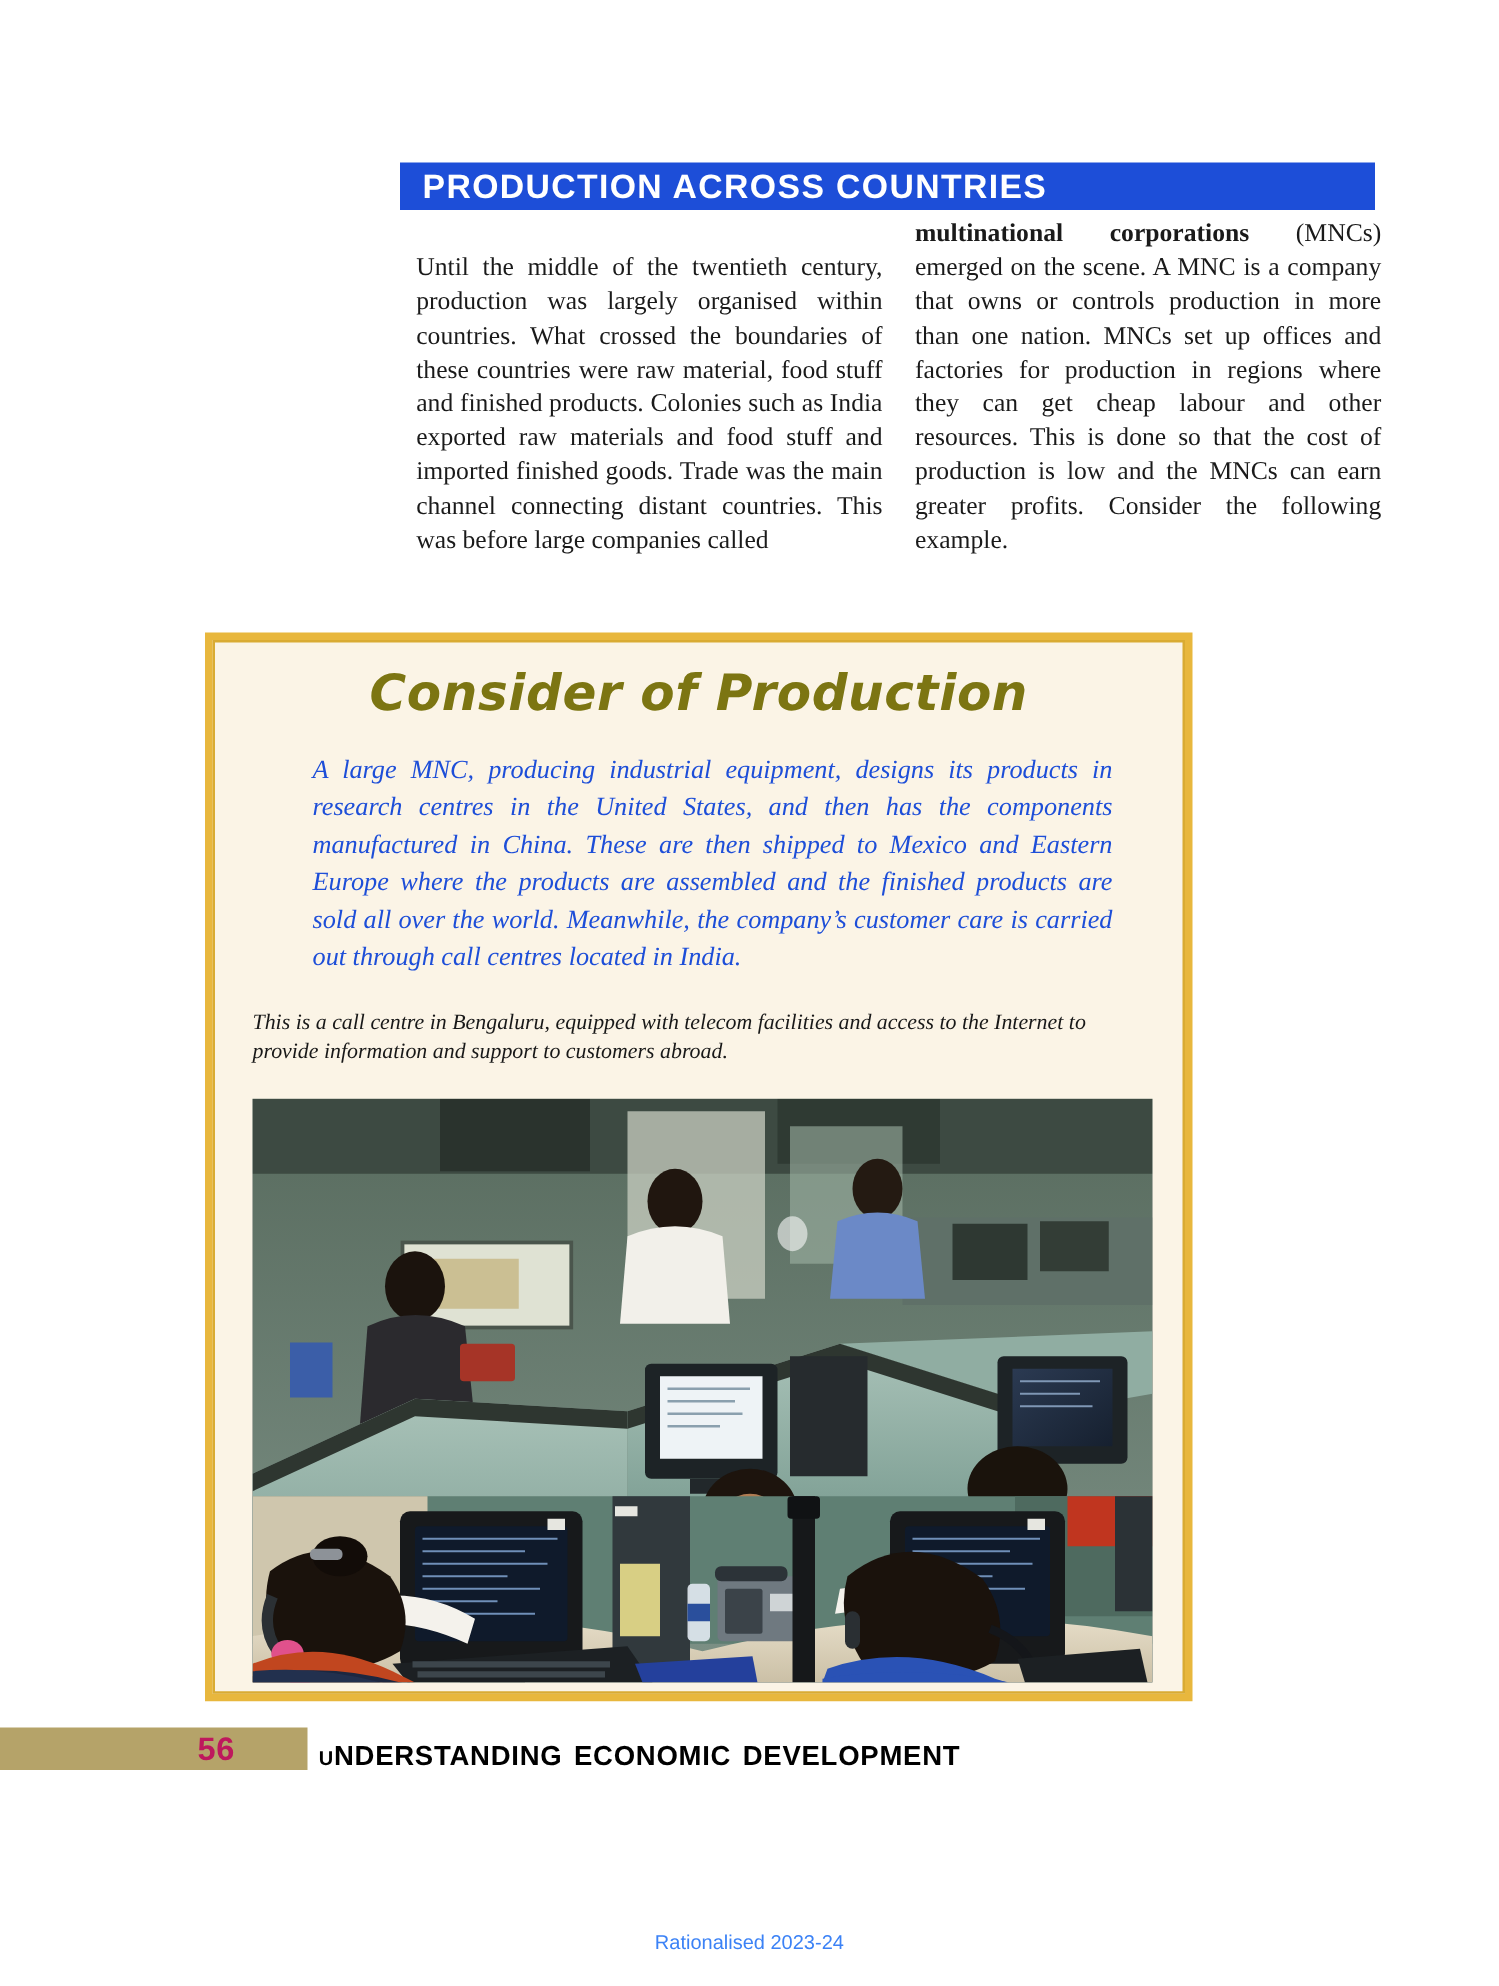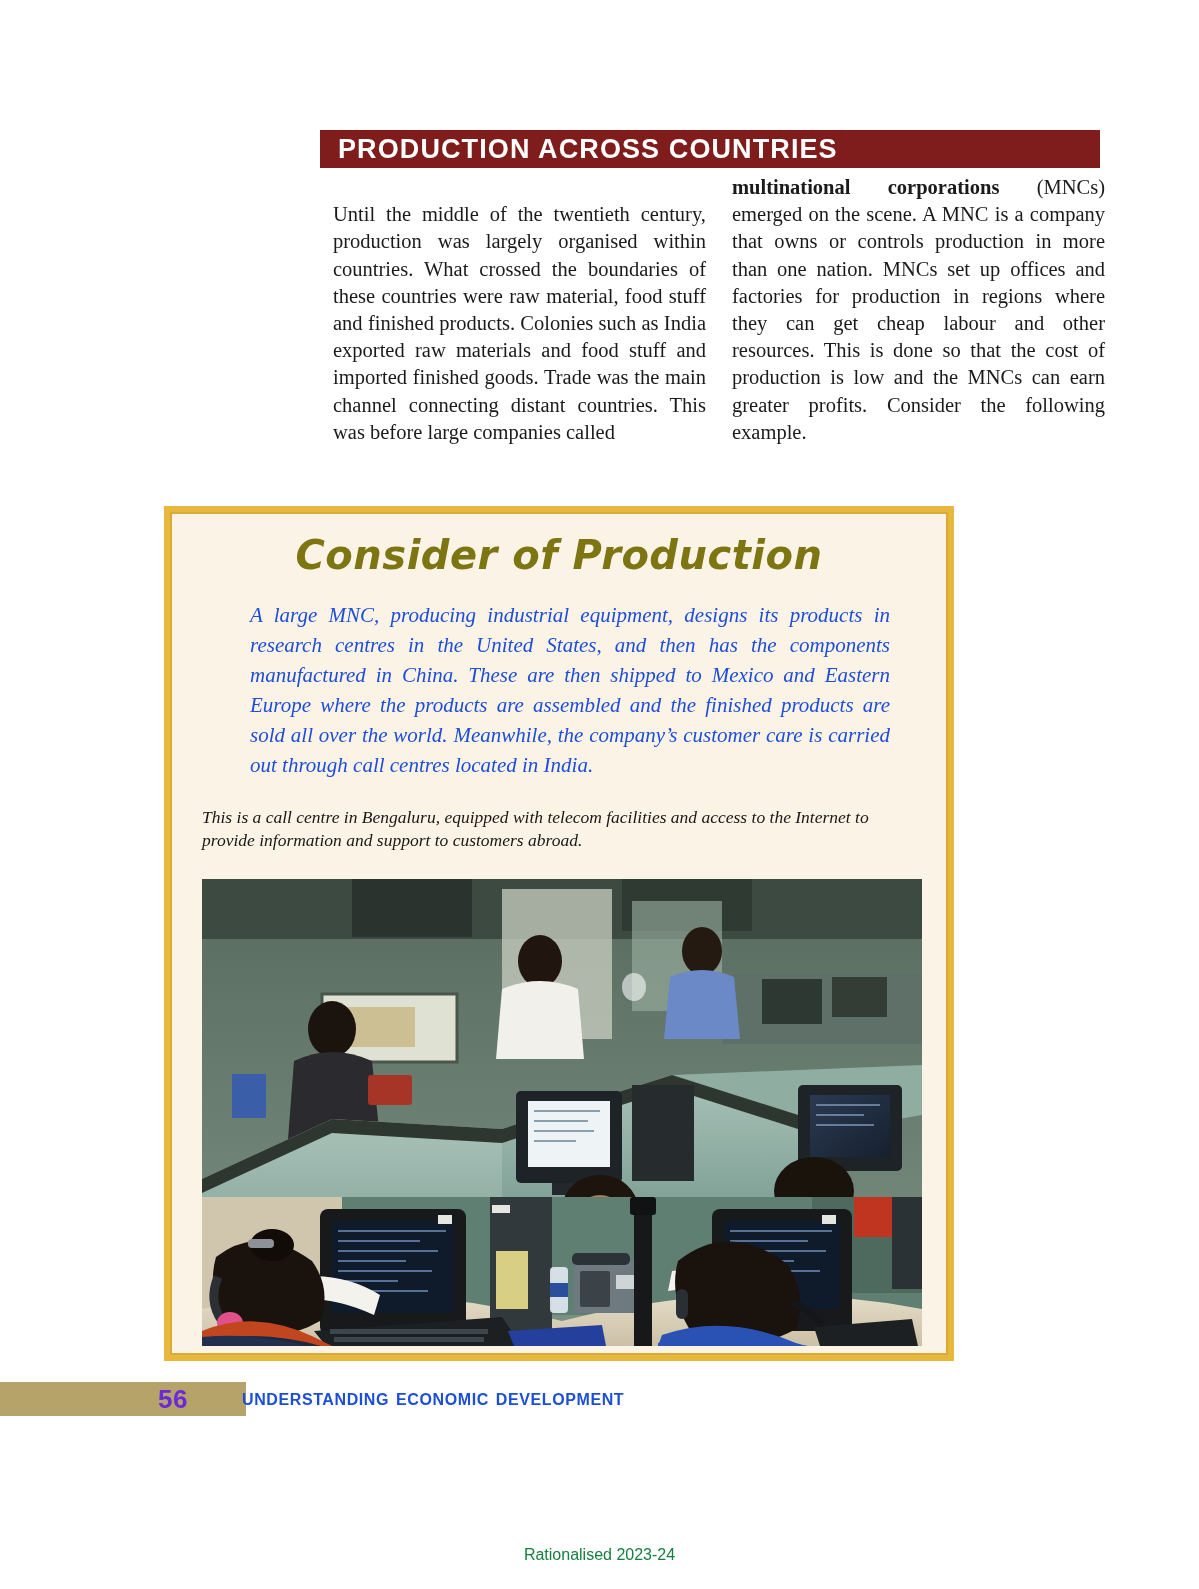--- a/index.html
+++ b/index.html
@@ -16,21 +16,21 @@
     overflow: hidden;
   }
 
   
   #section-header {
     position: absolute;
     left: 320px;
     top: 130px;
     width: 780px;
     height: 38px;
-    background: #7f1d1d;
+    background: #1d4ed8;
     display: flex;
     align-items: center;
   }
   #section-header .title {
     font-family: "Liberation Sans", sans-serif;
     font-weight: bold;
     font-size: 27px;
     letter-spacing: 1.1px;
     color: #ffffff;
     padding-left: 18px;
@@ -133,49 +133,49 @@
     left: 0;
     top: 0;
     width: 246px;
     height: 34px;
     background: #b5a369;
   }
   #page-number {
     position: absolute;
     left: 158px;
     top: 2px;
-    color: #6d28d9;
+    color: #be185d;
     font-family: "Liberation Sans", sans-serif;
     font-weight: bold;
     font-size: 26px;
     letter-spacing: 0.5px;
   }
   #chapter-title {
     position: absolute;
-    left: 242px;
+    left: 255px;
     top: 2px;
-    color: #1d4ed8;
+    color: #000000;
     font-family: "Liberation Sans", sans-serif;
     font-weight: bold;
-    font-size: 23px;
+    font-size: 31px;
     letter-spacing: 0.6px;
     font-variant: small-caps;
     text-transform: lowercase;
   }
   #chapter-title::first-letter { font-size: 23px; }
 
   #rationalised-note {
     position: absolute;
     left: 0;
     top: 1546px;
     width: 1199px;
     text-align: center;
     font-family: "Liberation Sans", sans-serif;
     font-size: 16px;
-    color: #15803d;
+    color: #3b82f6;
   }
 </style>
 </head>
 <body>
 
 <div id="section-header">
   <span class="title">PRODUCTION ACROSS COUNTRIES</span>
 </div>
 
 <div id="intro-columns">

